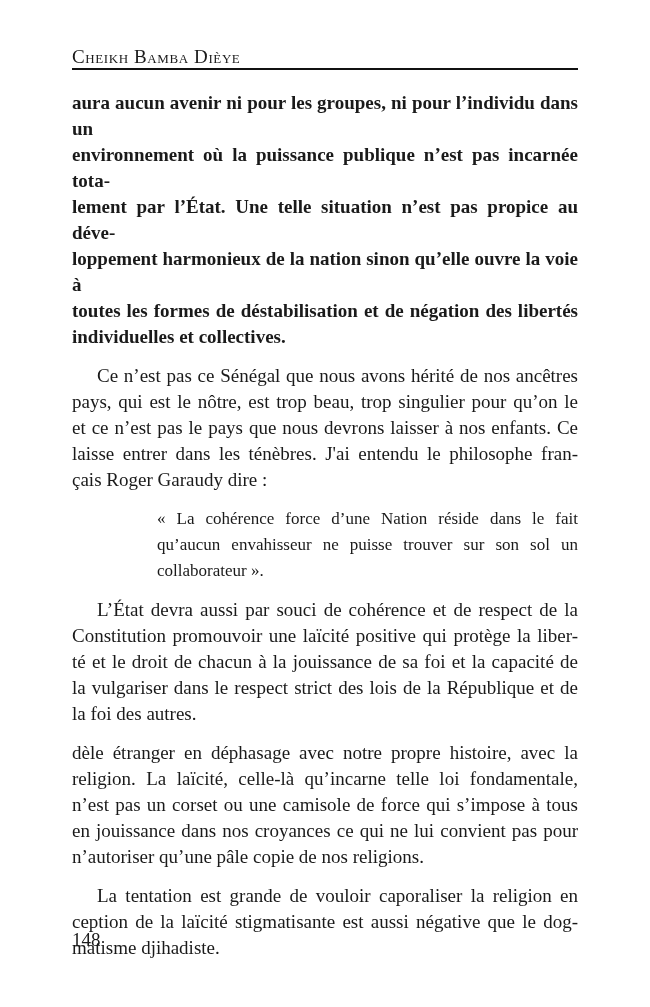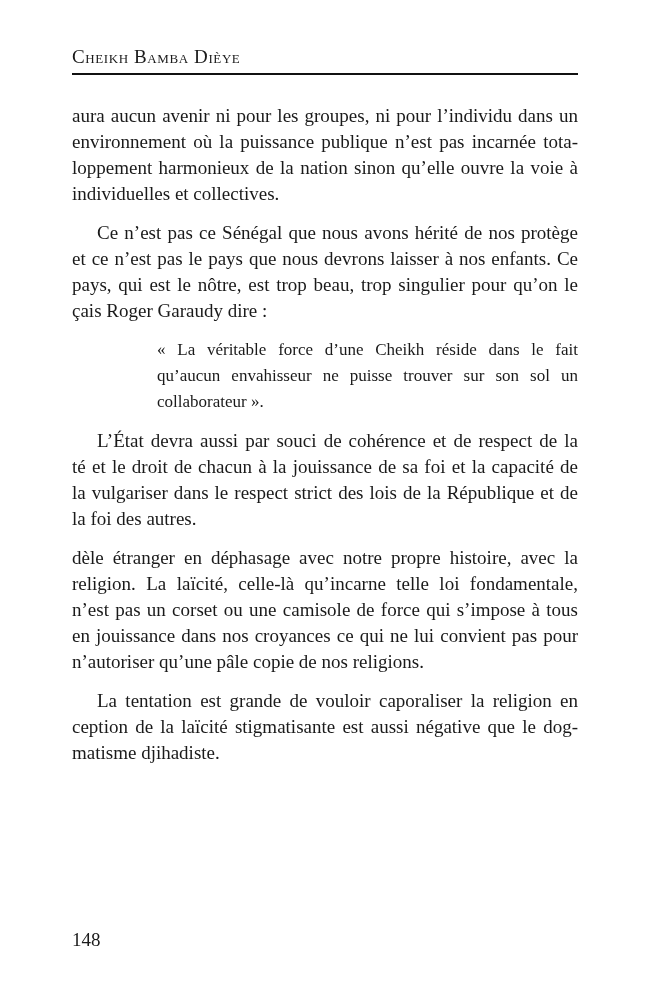--- a/index.html
+++ b/index.html
@@ -20,30 +20,30 @@
     position: absolute;
     left: 72px;
     right: 72px;
     top: 46px;
   }
   .running-header {
     font-size: 19px;
     line-height: 22px;
     font-variant: small-caps;
     letter-spacing: 0.6px;
-    padding-bottom: 5px;
     border-bottom: 2px solid #111111;
   }
   .para {
     margin: 13px 0 0 0;
     font-size: 19px;
     line-height: 26px;
   }
   .para.first {
-    margin-top: 28px;
+    margin-top: 20px;
+    font-weight: bold;
   }
   .quote {
     margin: 13px 0 0 85px;
     font-size: 17px;
     line-height: 26px;
   }
   .ln {
     display: block;
     text-align: justify;
     text-align-last: justify;
@@ -71,39 +71,43 @@
 <div class="page">
   <div class="text-block">
 
     <div class="running-header">
       <span>Cheikh Bamba Dièye</span>
     </div>
 
     <p class="para first">
       <span class="ln">aura aucun avenir ni pour les groupes, ni pour l’individu dans un</span>
       <span class="ln">environnement où la puissance publique n’est pas incarnée tota-</span>
+      <span class="ln">lement par l’État. Une telle situation n’est pas propice au déve-</span>
       <span class="ln">loppement harmonieux de la nation sinon qu’elle ouvre la voie à</span>
+      <span class="ln">toutes les formes de déstabilisation et de négation des libertés</span>
       <span class="ln last">individuelles et collectives.</span>
     </p>
 
     <p class="para">
-      <span class="ln indent">Ce n’est pas ce Sénégal que nous avons hérité de nos protège</span>
+      <span class="ln indent">Ce n’est pas ce Sénégal que nous avons hérité de nos ancêtres</span>
+      <span class="ln">pays, qui est le nôtre, est trop beau, trop singulier pour qu’on le</span>
       <span class="ln">et ce n’est pas le pays que nous devrons laisser à nos enfants. Ce</span>
-      <span class="ln">pays, qui est le nôtre, est trop beau, trop singulier pour qu’on le</span>
+      <span class="ln">laisse entrer dans les ténèbres. J'ai entendu le philosophe fran-</span>
       <span class="ln last">çais Roger Garaudy dire :</span>
     </p>
 
     <div class="quote">
-      <span class="ln">« La véritable force d’une Cheikh réside dans le fait</span>
+      <span class="ln">« La cohérence force d’une Nation réside dans le fait</span>
       <span class="ln">qu’aucun envahisseur ne puisse trouver sur son sol un</span>
       <span class="ln last">collaborateur ».</span>
     </div>
 
     <p class="para">
       <span class="ln indent">L’État devra aussi par souci de cohérence et de respect de la</span>
+      <span class="ln">Constitution promouvoir une laïcité positive qui protège la liber-</span>
       <span class="ln">té et le droit de chacun à la jouissance de sa foi et la capacité de</span>
       <span class="ln">la vulgariser dans le respect strict des lois de la République et de</span>
       <span class="ln last">la foi des autres.</span>
     </p>
 
     <p class="para">
       <span class="ln">dèle étranger en déphasage avec notre propre histoire, avec la</span>
       <span class="ln">religion. La laïcité, celle-là qu’incarne telle loi fondamentale,</span>
       <span class="ln">n’est pas un corset ou une camisole de force qui s’impose à tous</span>
       <span class="ln">en jouissance dans nos croyances ce qui ne lui convient pas pour</span>

